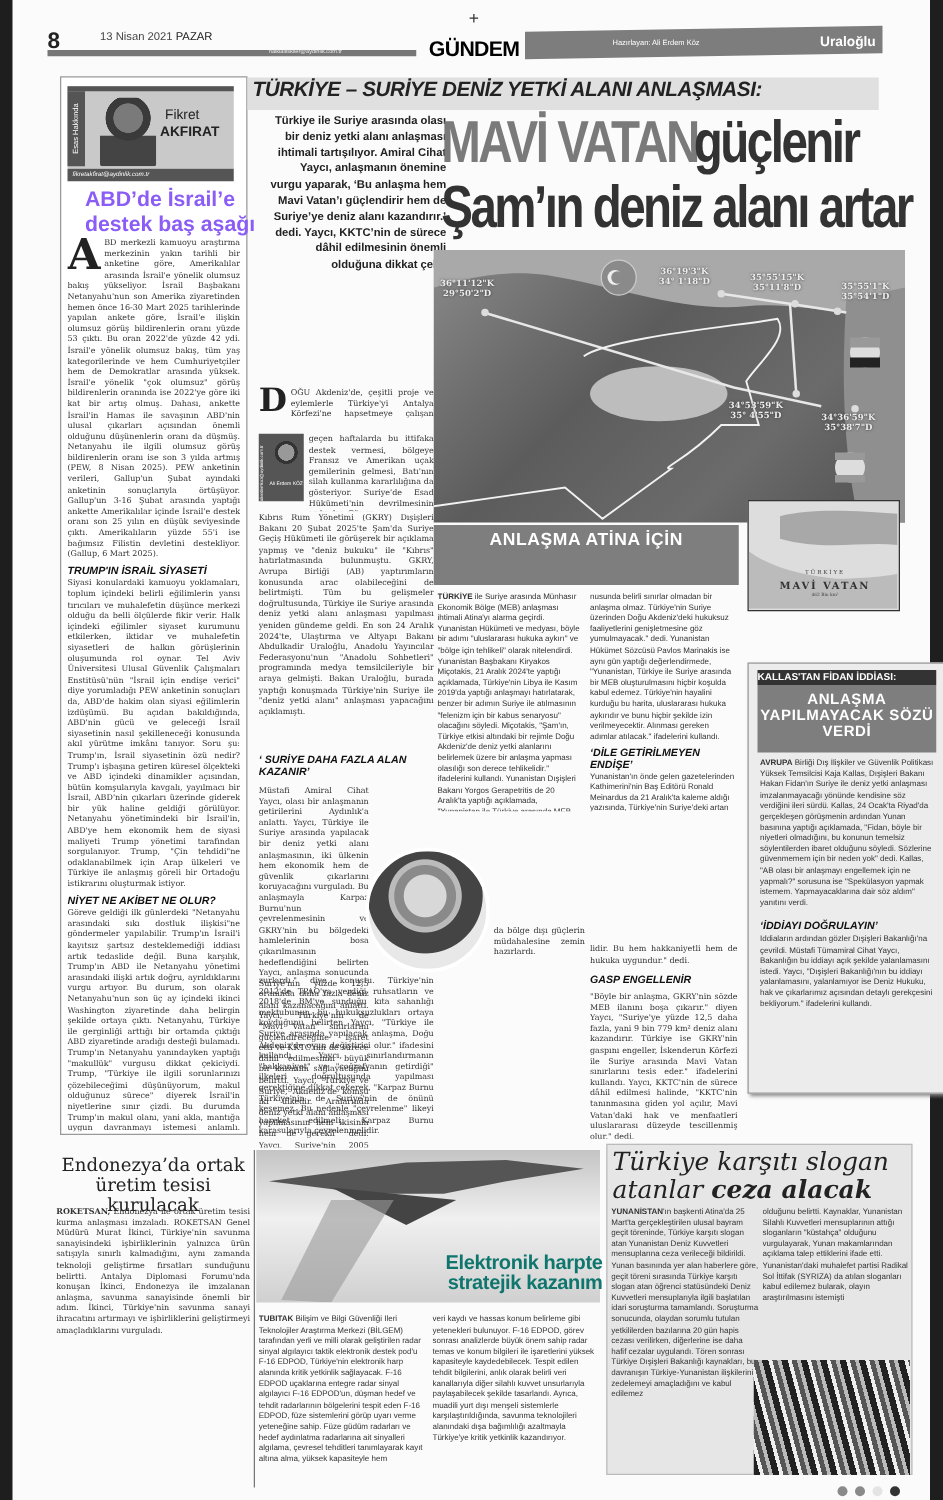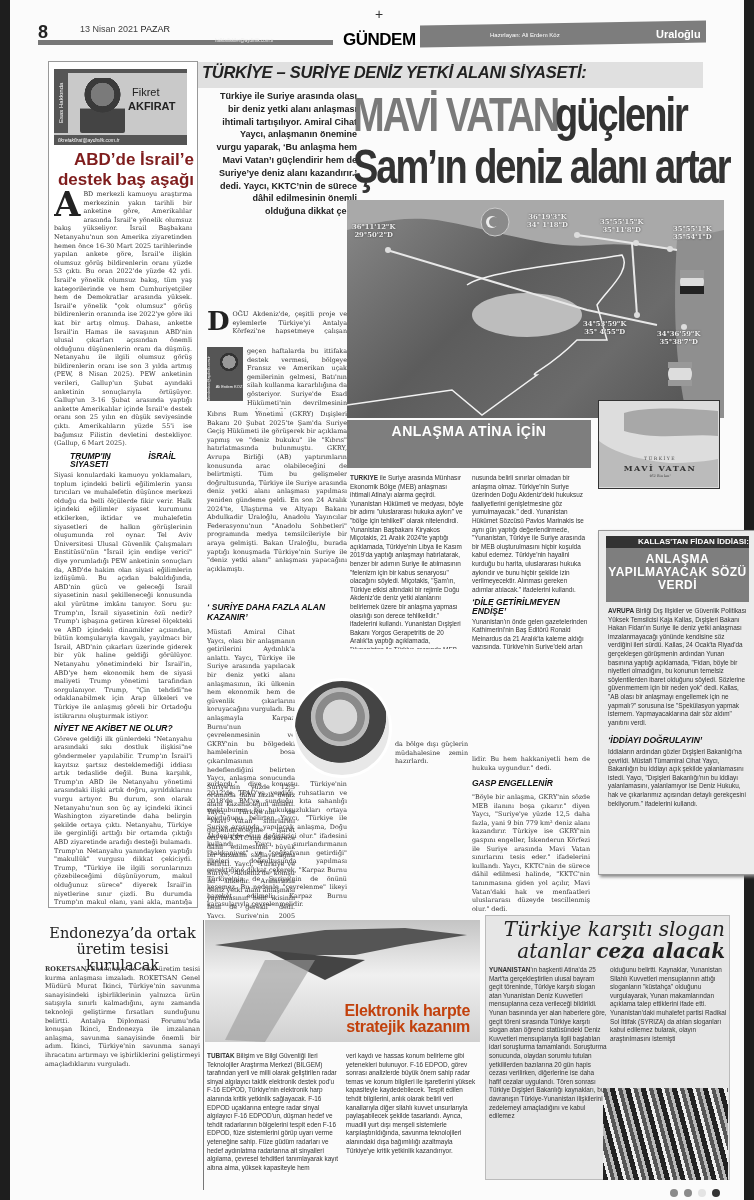--- a/index.html
+++ b/index.html
@@ -26,21 +26,21 @@
 #banner-text{left:192px;top:63px;font:italic 900 16.5px "Liberation Sans",sans-serif;color:#222;letter-spacing:-.3px;white-space:nowrap}
 
 #colbox{left:38px;top:61px;width:150px;height:847px;border:1px solid #999;background:#fff}
 #author-strip{left:44px;top:69px;width:133px;height:66px;background:#c9c9c9}
 #author-strip-top{left:44px;top:69px;width:133px;height:4px;background:#555}
 #author-vert{left:44px;top:73px;width:14px;height:60px;background:#555;color:#fff;font:6px "Liberation Sans",sans-serif;writing-mode:vertical-rl;transform:rotate(180deg);text-align:center;line-height:14px}
 #author-photo{left:70px;top:78px;width:45px;height:55px;background:radial-gradient(circle at 50% 30%,#7a7a7a 0 26%,#3a3a3a 27% 40%,transparent 41%),linear-gradient(#c9c9c9 55%,#444 56%);border-radius:2px}
 #author-first{left:122px;top:86px;font:11px "Liberation Sans",sans-serif;color:#222}
 #author-last{left:118px;top:100px;font:bold 11px "Liberation Sans",sans-serif;color:#222}
 #author-email{left:44px;top:135px;width:133px;height:10px;background:#555;color:#fff;font:italic 5px "Liberation Sans",sans-serif;padding-left:4px;line-height:10px}
-#col-title{left:42px;top:150px;width:142px;text-align:right;font:bold 17px "Liberation Sans",sans-serif;line-height:20px;color:#7f1d1d}
+#col-title{left:58px;top:150px;width:142px;text-align:left;font:bold 17px "Liberation Sans",sans-serif;line-height:20px;color:#8b5cf6}
 #col-body{left:44px;top:190px;width:138px;height:715px}
 
 #endo-title{left:35px;top:925px;width:155px;text-align:center;font:14.5px "DejaVu Serif",serif;line-height:16px;color:#222}
 #endo-body{left:35px;top:965px;width:155px;height:230px}
 #sep-endo{left:193px;top:920px;width:1px;height:270px;background:#777}
 
 #lead{left:204px;top:90px;width:143px;text-align:right;font:bold 9px "Liberation Sans",sans-serif;line-height:12.8px;color:#222}
 #head1a{left:343px;top:88px;font:900 38px "Liberation Sans",sans-serif;color:#7a7a7a;letter-spacing:-2px;transform:scaleY(1.25);transform-origin:top left}
 #head1b{left:545px;top:88px;font:900 38px "Liberation Sans",sans-serif;color:#333;letter-spacing:-2px;transform:scaleY(1.25);transform-origin:top left}
 #head2{left:343px;top:140px;font:900 38px "Liberation Sans",sans-serif;color:#333;letter-spacing:-2px;transform:scaleY(1.25);transform-origin:top left}
@@ -66,36 +66,36 @@
 #kabus-box{left:337px;top:420px;width:244px;height:48px;background:#7e7e7e}
 #kabus-1{left:337px;top:423px;width:244px;text-align:center;font:900 14px "Liberation Sans",sans-serif;color:#fff;letter-spacing:.5px}
 #kabus-2{left:337px;top:438px;width:244px;text-align:center;font:900 24px "Liberation Sans",sans-serif;color:#fff}
 #kabus-2 small{font-size:14px}
 #kabus-c1{left:340px;top:474px;width:115px;height:175px}
 #kabus-c2{left:462px;top:474px;width:118px;height:175px}
 #gasp-sub{left:462px;top:778px;font-size:8.5px}
 #gasp-body{left:462px;top:793px;width:118px;height:118px}
 
 #kallas-box{left:588px;top:530px;width:160px;height:345px;border:1px solid #999;background:#ececec;box-shadow:2px 2px 3px #888}
-#kallas-top{left:596px;top:536px;width:143px;height:12px;background:#333;color:#fff;font:bold 8px "Liberation Sans",sans-serif;line-height:12px;text-align:right}
+#kallas-top{left:596px;top:536px;width:143px;height:12px;background:#333;color:#fff;font:bold 8px "Liberation Sans",sans-serif;line-height:12px;text-align:left}
 #kallas-gray{left:596px;top:548px;width:143px;height:54px;background:#7e7e7e}
 #kallas-h1{left:596px;top:553px;width:143px;text-align:center;font:900 12px "Liberation Sans",sans-serif;color:#fff;line-height:13px;letter-spacing:.5px}
 #kallas-body{left:598px;top:607px;width:140px;height:120px}
 #kallas-sub{left:598px;top:735px}
 #kallas-body2{left:598px;top:748px;width:140px;height:125px}
 
 #slogan-box{left:475px;top:915px;width:245px;height:265px;background:#e6e6e6;border:1px solid #bbb}
-#slogan-title{left:480px;top:918px;width:235px;text-align:right;font:italic 20px "DejaVu Serif",serif;line-height:22px;color:#222}
+#slogan-title{left:480px;top:918px;width:235px;text-align:left;font:italic 20px "DejaVu Serif",serif;line-height:22px;color:#222}
 #slogan-title b{}
 #slogan-c1{left:479px;top:966px;width:118px;height:210px}
 #slogan-c2{left:600px;top:966px;width:118px;height:90px}
 #soldiers{left:593px;top:1088px;width:125px;height:92px;background:repeating-linear-gradient(75deg,#222 0 5px,#eee 5px 8px,#555 8px 12px,#bbb 12px 15px)}
 
 #jet{left:195px;top:920px;width:275px;height:122px;background:linear-gradient(#c4c4c4,#f0f0f0 45%,#d0d0d0);overflow:hidden}
-#ew-title{left:290px;top:1003px;width:170px;text-align:right;font:900 16px "Liberation Sans",sans-serif;line-height:16px;color:#c2410c;letter-spacing:-.3px}
+#ew-title{left:302px;top:1003px;width:170px;text-align:right;font:900 16px "Liberation Sans",sans-serif;line-height:16px;color:#0f766e;letter-spacing:-.3px}
 #tub-c1{left:197px;top:1052px;width:132px;height:140px}
 #tub-c2{left:336px;top:1052px;width:132px;height:140px}
 
 .dot{position:absolute;top:1189px;width:8px;height:8px;border-radius:50%}
 </style>
 </head>
 <body>
 
 <div id="page">
 
@@ -113,32 +113,32 @@
   <div class="abs" id="author-strip"></div>
   <div class="abs" id="author-strip-top"></div>
   <div class="abs" id="author-vert">Esas Hakkında</div>
   <div class="abs" id="author-photo"></div>
   <div class="abs" id="author-first">Fikret</div>
   <div class="abs" id="author-last">AKFIRAT</div>
   <div class="abs" id="author-email">fikretakfirat@aydinlik.com.tr</div>
   <div class="abs" id="col-title">ABD’de İsrail’e destek baş aşağı</div>
   <div class="abs txt" id="col-body">
     <span class="dropcap">A</span><span>BD merkezli kamuoyu araştırma merkezinin yakın tarihli bir anketine göre, Amerikalılar arasında İsrail'e yönelik olumsuz bakış yükseliyor. İsrail Başbakanı Netanyahu'nun son Amerika ziyaretinden hemen önce 16-30 Mart 2025 tarihlerinde yapılan ankete göre, İsrail'e ilişkin olumsuz görüş bildirenlerin oranı yüzde 53 çıktı. Bu oran 2022'de yüzde 42 ydi. İsrail'e yönelik olumsuz bakış, tüm yaş kategorilerinde ve hem Cumhuriyetçiler hem de Demokratlar arasında yüksek. İsrail'e yönelik "çok olumsuz" görüş bildirenlerin oranında ise 2022'ye göre iki kat bir artış olmuş. Dahası, ankette İsrail'in Hamas ile savaşının ABD'nin ulusal çıkarları açısından önemli olduğunu düşünenlerin oranı da düşmüş. Netanyahu ile ilgili olumsuz görüş bildirenlerin oranı ise son 3 yılda artmış (PEW, 8 Nisan 2025). PEW anketinin verileri, Gallup'un Şubat ayındaki anketinin sonuçlarıyla örtüşüyor. Gallup'un 3-16 Şubat arasında yaptığı ankette Amerikalılar içinde İsrail'e destek oranı son 25 yılın en düşük seviyesinde çıktı. Amerikalıların yüzde 55'i ise bağımsız Filistin devletini destekliyor. (Gallup, 6 Mart 2025).</span>
-    <div class="sub" style="margin:4px 16px 2px">TRUMP'IN İSRAİL SİYASETİ</div>
+    <div class="sub" style="margin:4px 0 2px">TRUMP'IN İSRAİL SİYASETİ</div>
     <span>Siyasi konulardaki kamuoyu yoklamaları, toplum içindeki belirli eğilimlerin yansı tırıcıları ve muhalefetin düşünce merkezi olduğu da belli ölçülerde fikir verir. Halk içindeki eğilimler siyaset kurumunu etkilerken, iktidar ve muhalefetin siyasetleri de halkın görüşlerinin oluşumunda rol oynar. Tel Aviv Üniversitesi Ulusal Güvenlik Çalışmaları Enstitüsü'nün "İsrail için endişe verici" diye yorumladığı PEW anketinin sonuçları da, ABD'de hakim olan siyasi eğilimlerin izdüşümü. Bu açıdan bakıldığında, ABD'nin gücü ve geleceği İsrail siyasetinin nasıl şekilleneceği konusunda akıl yürütme imkânı tanıyor. Soru şu: Trump'ın, İsrail siyasetinin özü nedir? Trump'ı işbaşına getiren küresel ölçekteki ve ABD içindeki dinamikler açısından, bütün komşularıyla kavgalı, yayılmacı bir İsrail, ABD'nin çıkarları üzerinde giderek bir yük haline geldiği görülüyor. Netanyahu yönetimindeki bir İsrail'in, ABD'ye hem ekonomik hem de siyasi maliyeti Trump yönetimi tarafından sorgulanıyor. Trump, "Çin tehdidi"ne odaklanabilmek için Arap ülkeleri ve Türkiye ile anlaşmış göreli bir Ortadoğu istikrarını oluşturmak istiyor.</span>
     <div class="sub" style="margin:4px 0 2px">NİYET NE AKİBET NE OLUR?</div>
     <span>Göreve geldiği ilk günlerdeki "Netanyahu arasındaki sıkı dostluk ilişkisi"ne göndermeler yapılabilir. Trump'ın İsrail'i kayıtsız şartsız desteklemediği iddiası artık tedaslide değil. Buna karşılık, Trump'ın ABD ile Netanyahu yönetimi arasındaki ilişki artık doğru, ayrıldıklarını vurgu artıyor. Bu durum, son olarak Netanyahu'nun son üç ay içindeki ikinci Washington ziyaretinde daha belirgin şekilde ortaya çıktı. Netanyahu, Türkiye ile gerginliği arttığı bir ortamda çıktığı ABD ziyaretinde aradığı desteği bulamadı. Trump'ın Netanyahu yanındayken yaptığı "makullük" vurgusu dikkat çekiciydi. Trump, "Türkiye ile ilgili sorunlarınızı çözebileceğimi düşünüyorum, makul olduğunuz sürece" diyerek İsrail'in niyetlerine sınır çizdi. Bu durumda Trump'ın makul olanı, yani akla, mantığa uygun davranmayı istemesi anlamlı. Netanyahu'nun Türkiye'ye yönelik kışkırtma siyasetini terk etmesini istediği anlaşılıyor. Bununla birlikte İsrail'in Türkiye'yi kuşatma girişimleri sürüyor. İsrail'in Suriye'nin işgal bölgelerinde yeni üsler kurması, Dürzileri ayrılıkçılığa teşvik etmesi, PKK üzerinden ortaklık arayışı da bunun göstergeleri. İsrail, Suriye'nin toprak bütünlüğünü sağlamasını önlemek için bir yandan PKK'yi kullanmakta diğer yandan Dürziler içinde ayrılıkçılığı körüklemektedir. Ancak niyetler tek başına hedefe ulaşmayı sağlamaz. Koşullar, İsrail'in niyetlerine hayat hakkı tanıma fırsatı vermeyecek şekilde değişiyor.</span>
   </div>
 
   <div class="abs" id="endo-title">Endonezya’da ortak üretim tesisi kurulacak</div>
   <div class="abs txt" id="endo-body"><b>ROKETSAN,</b> <span>Endonezya ile ortak üretim tesisi kurma anlaşması imzaladı. ROKETSAN Genel Müdürü Murat İkinci, Türkiye'nin savunma sanayisindeki işbirliklerinin yalnızca ürün satışıyla sınırlı kalmadığını, aynı zamanda teknoloji geliştirme fırsatları sunduğunu belirtti. Antalya Diplomasi Forumu'nda konuşan İkinci, Endonezya ile imzalanan anlaşma, savunma sanayisinde önemli bir adım. İkinci, Türkiye'nin savunma sanayi ihracatını artırmayı ve işbirliklerini geliştirmeyi amaçladıklarını vurguladı.</span></div>
   <div class="abs" id="sep-endo"></div>
 
   <div class="abs" id="banner"></div>
-  <div class="abs" id="banner-text">TÜRKİYE – SURİYE DENİZ YETKİ ALANI SİYASETİ:</div>
+  <div class="abs" id="banner-text">TÜRKİYE – SURİYE DENİZ YETKİ ALANI ANLAŞMASI:</div>
 
   <div class="abs" id="lead">Türkiye ile Suriye arasında olası bir deniz yetki alanı anlaşması ihtimali tartışılıyor. Amiral Cihat Yaycı, anlaşmanın önemine vurgu yaparak, ‘Bu anlaşma hem Mavi Vatan’ı güçlendirir hem de Suriye’ye deniz alanı kazandırır.’ dedi. Yaycı, KKTC’nin de sürece dâhil edilmesinin önemli olduğuna dikkat çekti</div>
   <div class="abs" id="head1a">MAVİ VATAN</div>
   <div class="abs" id="head1b">güçlenir</div>
   <div class="abs" id="head2">Şam’ın deniz alanı artar</div>
 
   <div class="abs" id="map">
     <svg width="377" height="218" style="position:absolute;left:0;top:0">
       <path d="M0 0 L377 0 L377 40 C330 60 300 40 250 45 C200 50 150 30 90 20 C50 15 20 25 0 30Z" fill="#a9a9a9"></path>
       <path d="M330 40 L377 30 L377 218 L340 218 C330 170 325 120 330 40Z" fill="#8f8f8f"></path>

